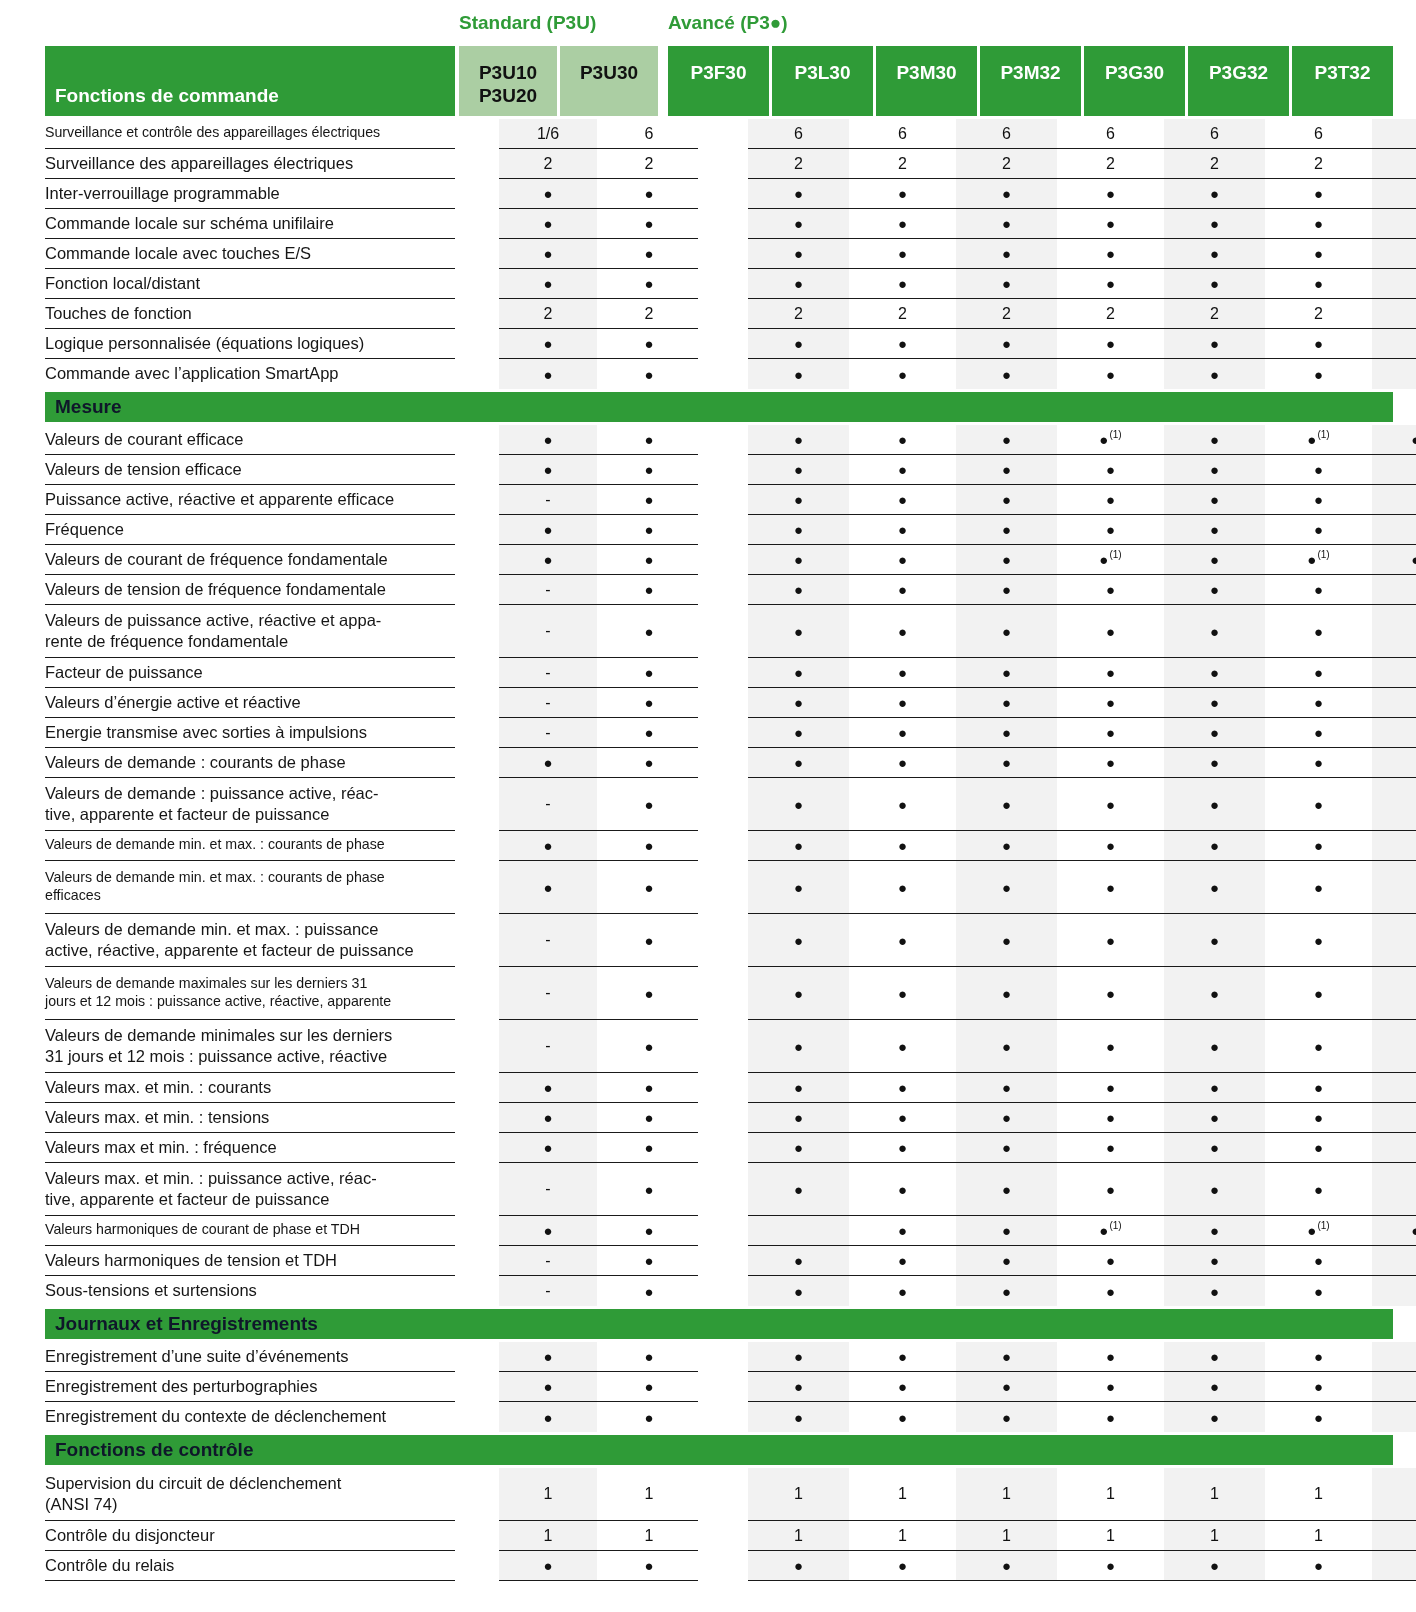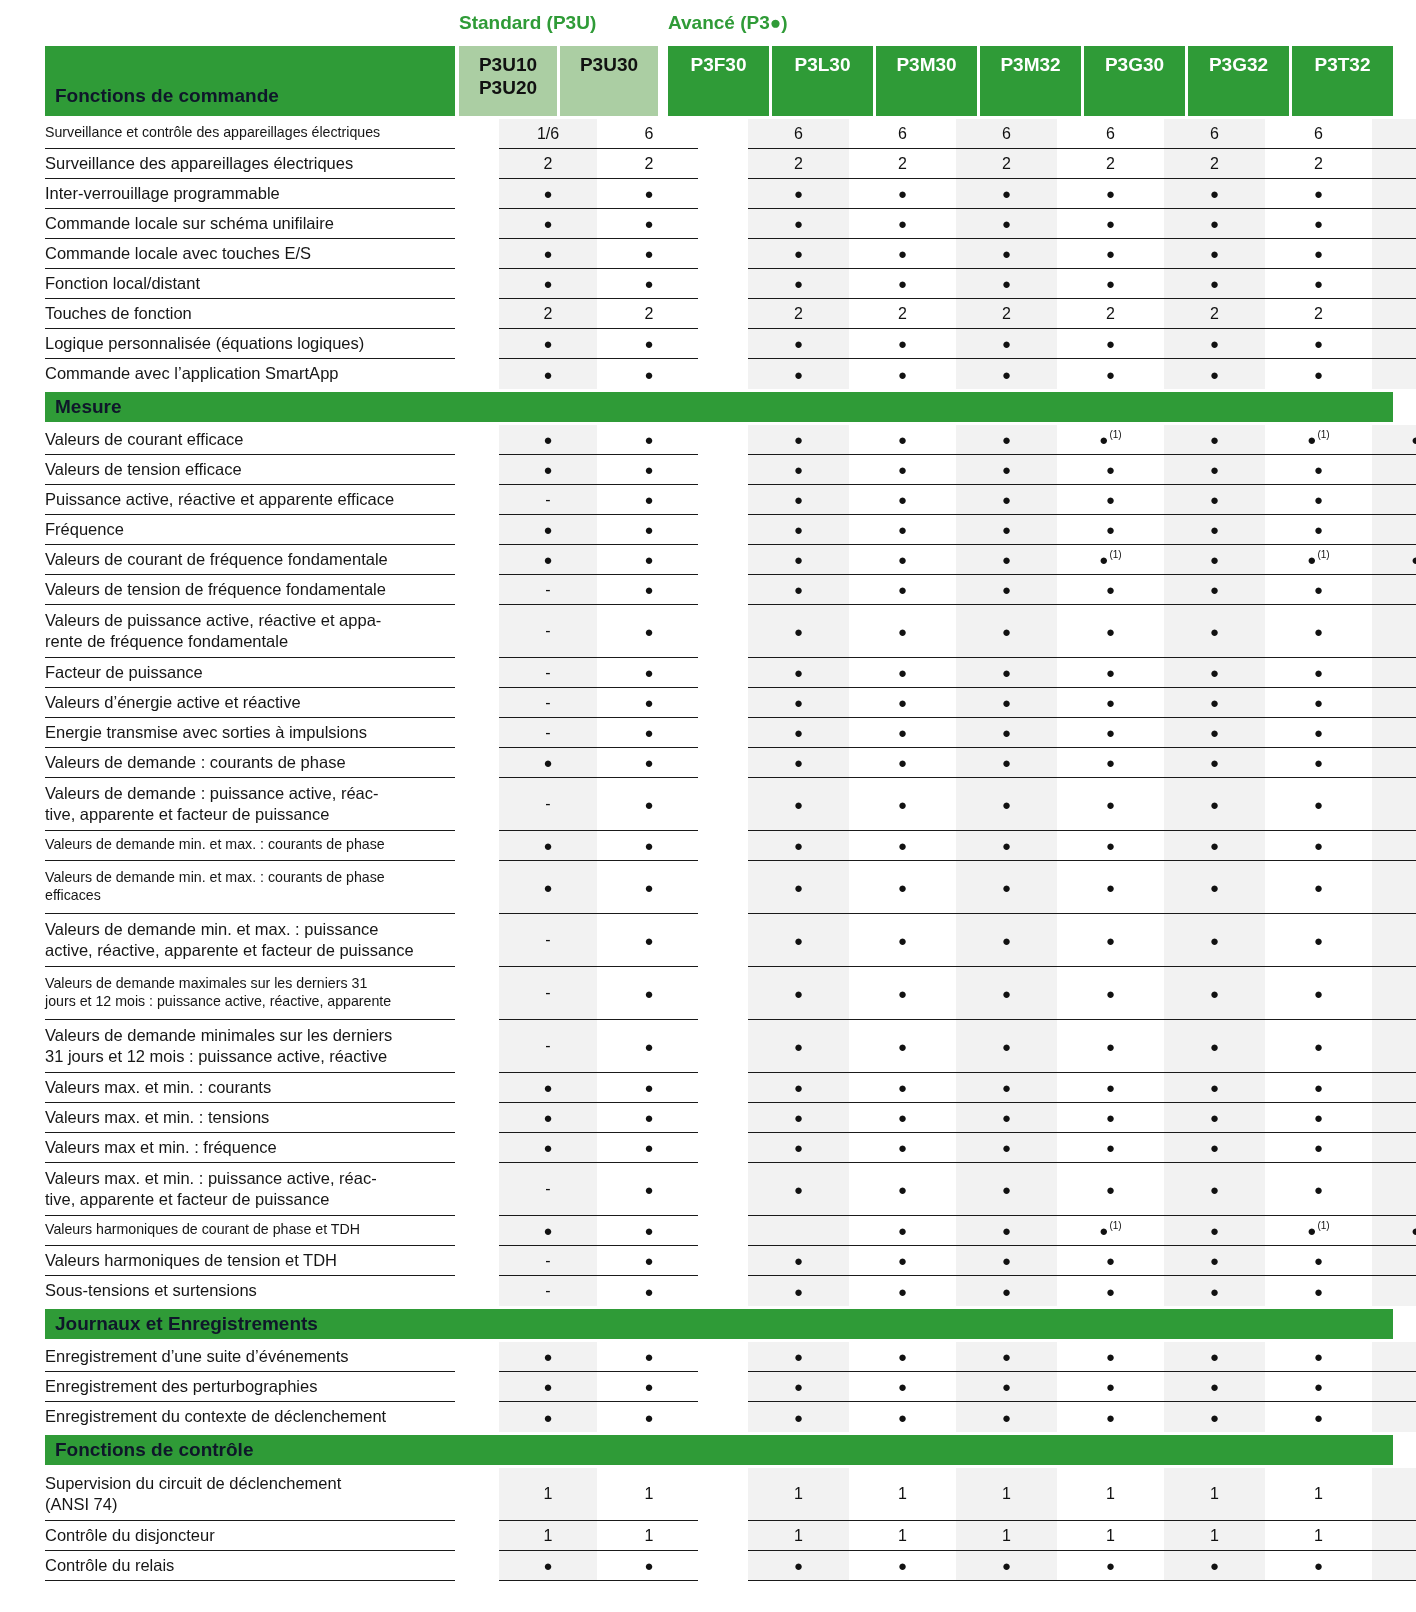--- a/index.html
+++ b/index.html
@@ -22,33 +22,33 @@
   }
   
   .toplabels{display:flex;align-items:flex-start;height:30px;margin-bottom:4px;}
   .tl-spacer{width:414px;flex:none;}
   .grouplabel{font-weight:bold;font-size:19px;color:var(--green);line-height:1.2;}
   .grouplabel.std{width:209px;flex:none;}
   
   .theader{display:flex;height:70px;}
   .hlabel{
     width:410px;flex:none;box-sizing:border-box;
-    background:var(--green);color:#0f172a;
+    background:var(--green);color:#ffffff;
     font-size:19px;font-weight:bold;
     display:flex;align-items:flex-end;
     padding:0 10px 9px 10px;
   }
   .gap{flex:none;}
   .g1{width:4px;}
   .g2{width:10px;}
   .grp{display:flex;flex:none;}
   .hcell{
     flex:none;box-sizing:border-box;
     font-weight:bold;font-size:19px;line-height:1.2;
-    text-align:center;padding-top:8px;
+    text-align:center;padding-top:16px;
   }
   .hcell.std{width:98px;background:var(--lgreen);color:#111;}
   .hcell.adv{width:101px;background:var(--green);color:#ffffff;}
   .hcell + .hcell{margin-left:3px;}
   
   .tbody{margin-top:3px;}
   .trow{display:flex;height:30px;gap:20px;}
   .trow.h2{height:53px;}
   .lbl{
     width:410px;flex:none;box-sizing:border-box;

